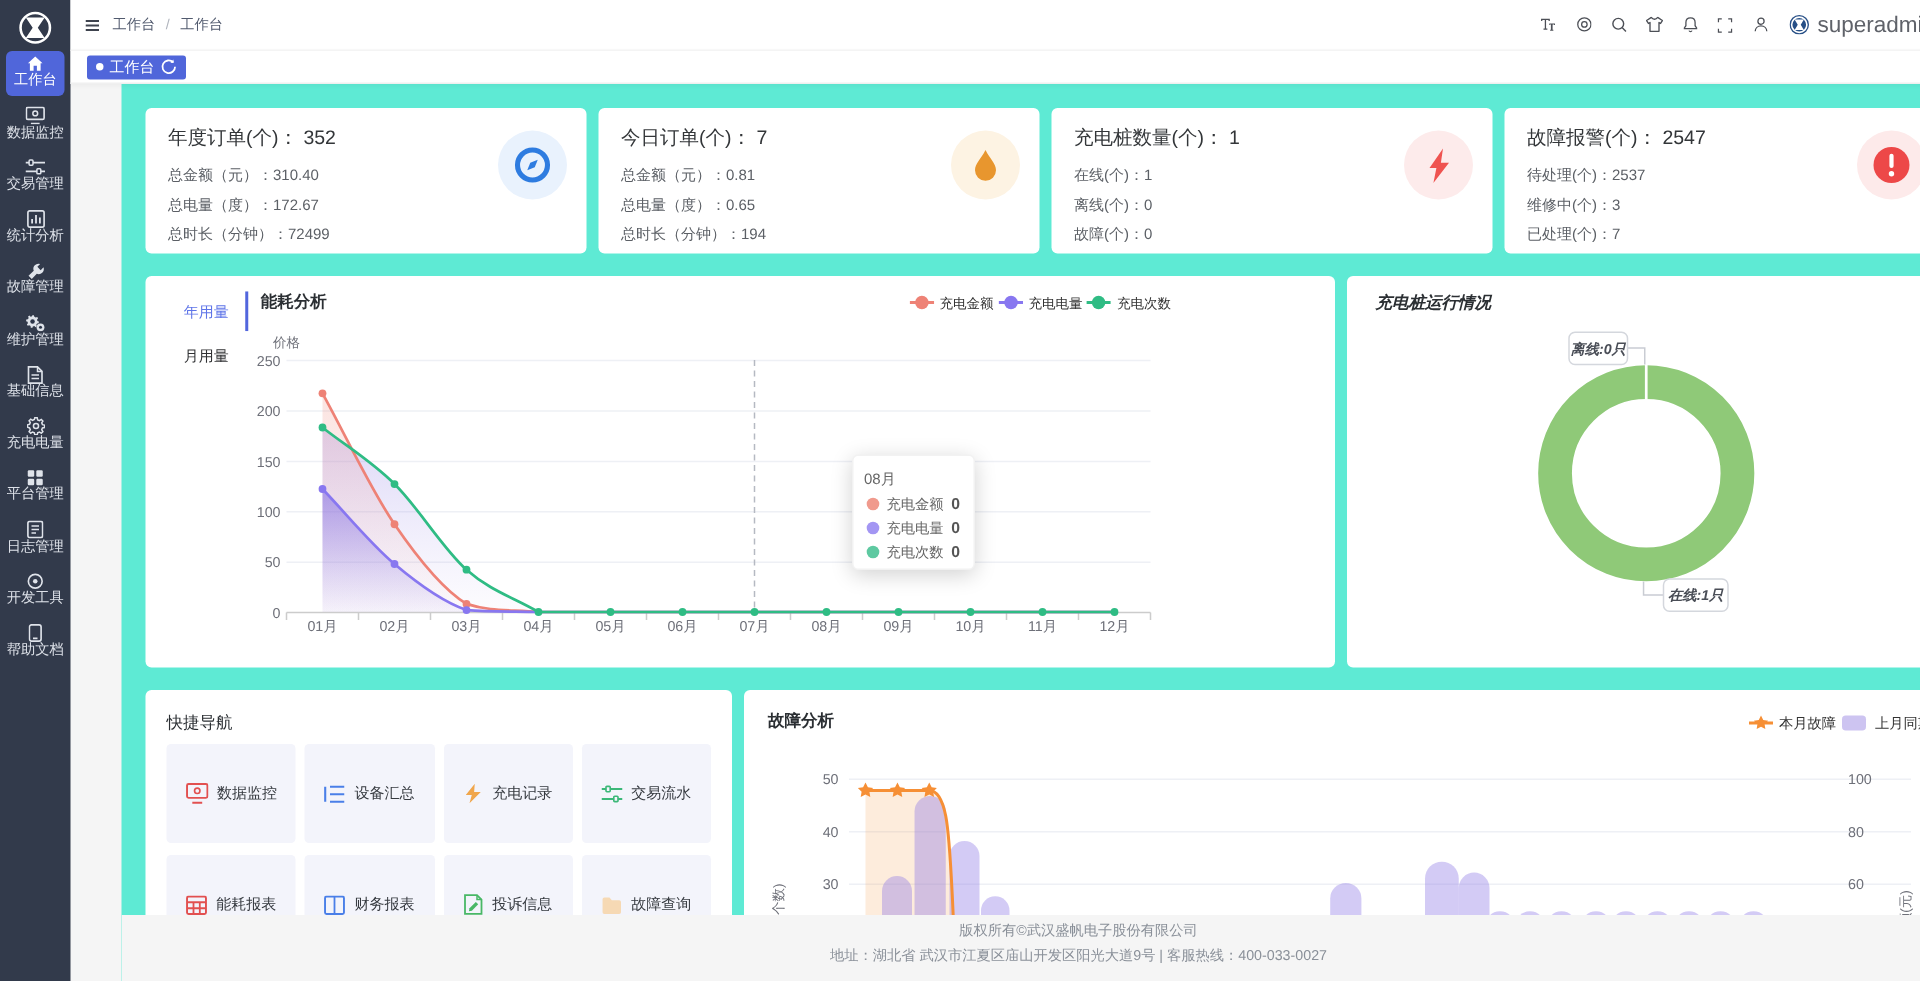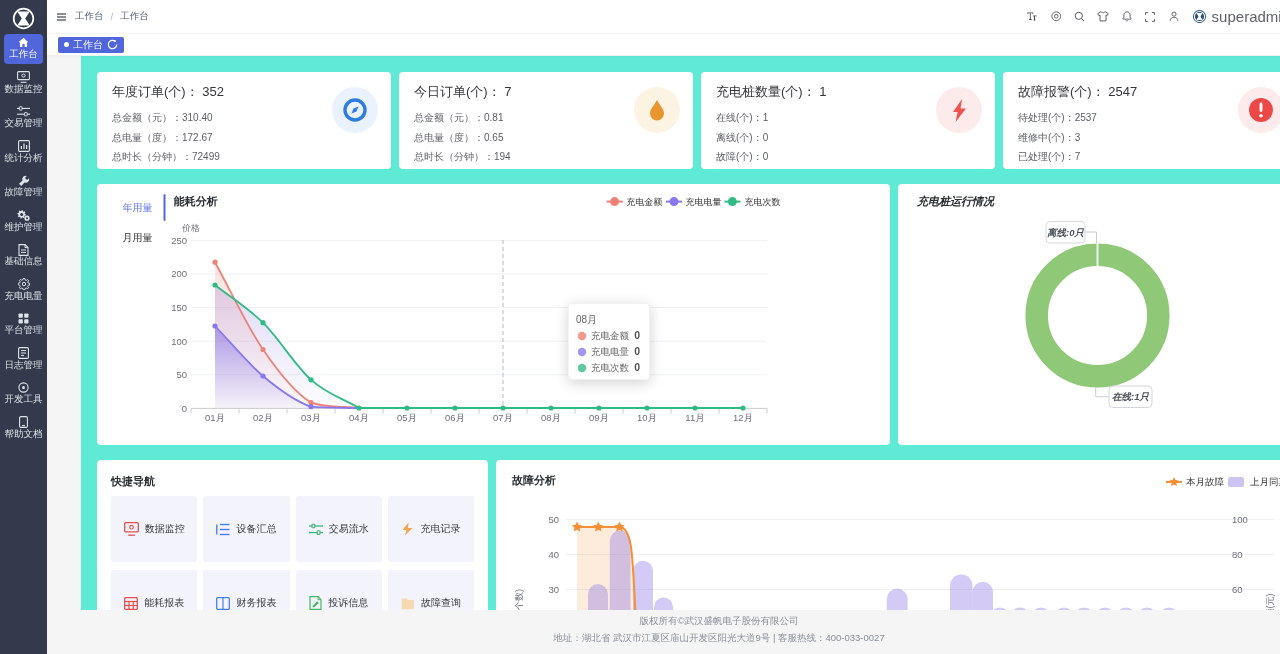--- a/index.html
+++ b/index.html
@@ -31,21 +31,21 @@
 .cards { display:flex; gap:8px; margin:8px 8px 0 8px; }
 .card { flex:1; background:#fff; border-radius:4px; height:97px; padding:11px 15px; position:relative; }
 .card h3 { font-size:13px; font-weight:400; color:#333639; margin-bottom:7px; }
 .card .ln { font-size:10px; color:#5c6066; line-height:19.5px; }
 .bigicon { position:absolute; right:13px; top:15px; width:46px; height:46px; border-radius:50%; display:flex; align-items:center; justify-content:center; }
 
 .row2 { display:flex; gap:8px; margin:15px 8px 0 8px;align-items:center; }
 .panel { background:#fff; border-radius:4px; position:relative; }
 .p-chart { width:793px; height:261px; }
 .p-donut { flex:1; height:261px;font-style:italic; }
-.p-title { font-size:11px; font-weight:bold; color:#2b2f33; }
+.p-title { font-size:11px; font-weight:normal; color:#2b2f33; }
 .row3 { display:flex; gap:8px; margin:15px 8px 0 8px; }
 .p-nav { width:391px; height:240px; padding:14px 14px; }
 .p-fault { flex:1; height:240px; overflow:hidden; }
 .navgrid { display:grid; grid-template-columns:repeat(4,1fr); gap:8px 6px; margin-top:7px; }
 .navitem { background:#f3f4fb; border-radius:3px; height:66px; display:flex; align-items:center; justify-content:center; gap:6px; font-size:10px; color:#35393f; }
 .tooltip { position:absolute; left:471px; top:119px; width:82px; height:77px; background:#fff; border-radius:4px; box-shadow:0 3px 14px rgba(0,0,0,0.18); border:1px solid #f2f2f2; }
 
 .footer { position:absolute; left:0; right:0; bottom:0; height:44px; background:#f5f5f5; text-align:center; z-index:10;padding-left:44px; }
 .footer p { font-size:9.5px; color:#8a9099; line-height:17px; }
 .footer p:first-child { margin-top:2px; }
@@ -473,31 +473,31 @@
                   <line x1="4.2" y1="13.2" x2="10.8" y2="13.2" stroke="#e25050" stroke-width="1.3"></line>
                 </svg>数据监控</div>
             <div class="navitem"><svg width="14" height="13" viewBox="0 0 14 13">
                   <g stroke="#4a7fe8" stroke-width="1.4">
                     <line x1="0.8" y1="1.5" x2="0.8" y2="11.5"></line>
                     <line x1="4" y1="1.5" x2="13.5" y2="1.5"></line>
                     <line x1="4" y1="6.5" x2="13.5" y2="6.5"></line>
                     <line x1="4" y1="11.5" x2="13.5" y2="11.5"></line>
                   </g>
                 </svg>设备汇总</div>
+            <div class="navitem"><svg width="13" height="14" viewBox="0 0 13 14">
+                  <path d="M7.5 0.5 1.5 8h4L4 13.5 11.5 6h-4.4z" fill="#f0a64c"></path>
+                </svg>充电记录</div>
             <div class="navitem"><svg width="14" height="13" viewBox="0 0 14 13">
                   <g stroke="#3cb878" stroke-width="1.3">
                     <line x1="0" y1="3" x2="14" y2="3"></line>
                     <line x1="0" y1="9.6" x2="14" y2="9.6"></line>
                   </g>
                   <rect x="3" y="1.2" width="2.8" height="3.6" rx="0.6" fill="#f3f4fb" stroke="#3cb878" stroke-width="1.1"></rect>
                   <rect x="8.2" y="7.8" width="2.8" height="3.6" rx="0.6" fill="#f3f4fb" stroke="#3cb878" stroke-width="1.1"></rect>
                 </svg>交易流水</div>
-            <div class="navitem"><svg width="13" height="14" viewBox="0 0 13 14">
-                  <path d="M7.5 0.5 1.5 8h4L4 13.5 11.5 6h-4.4z" fill="#f0a64c"></path>
-                </svg>充电记录</div>
             <div class="navitem"><svg width="14" height="13" viewBox="0 0 14 13">
                   <rect x="0.7" y="0.7" width="12.6" height="11.6" rx="1" fill="none" stroke="#e25050" stroke-width="1.3"></rect>
                   <line x1="0.7" y1="4.5" x2="13.3" y2="4.5" stroke="#e25050" stroke-width="1.2"></line>
                   <line x1="0.7" y1="8.5" x2="13.3" y2="8.5" stroke="#e25050" stroke-width="1.2"></line>
                   <line x1="5" y1="4.5" x2="5" y2="12.3" stroke="#e25050" stroke-width="1.2"></line>
                   <line x1="9.2" y1="4.5" x2="9.2" y2="12.3" stroke="#e25050" stroke-width="1.2"></line>
                 </svg>能耗报表</div>
             <div class="navitem"><svg width="14" height="13" viewBox="0 0 14 13">
                   <rect x="0.7" y="0.7" width="12.6" height="11.6" rx="1" fill="none" stroke="#4a7fe8" stroke-width="1.3"></rect>
                   <line x1="7" y1="0.7" x2="7" y2="12.3" stroke="#4a7fe8" stroke-width="1.2"></line>

